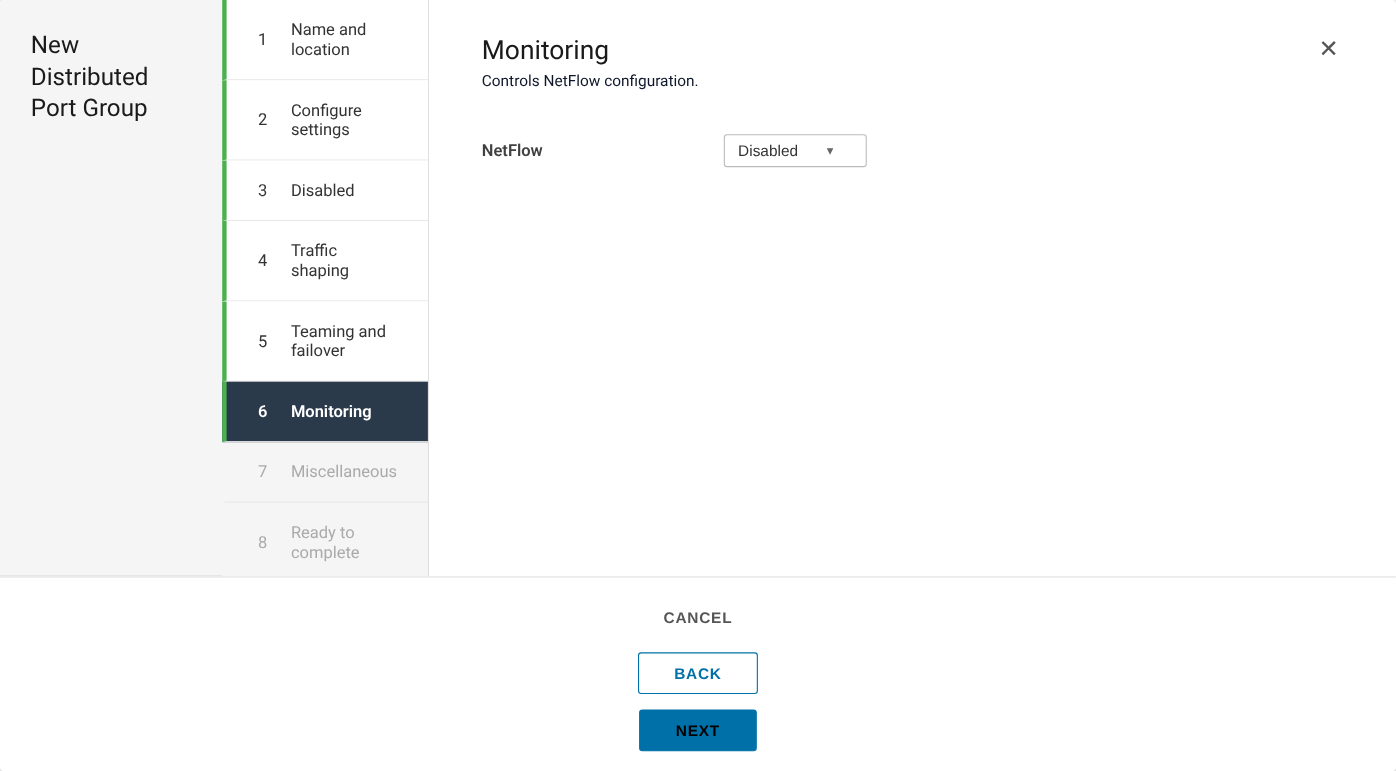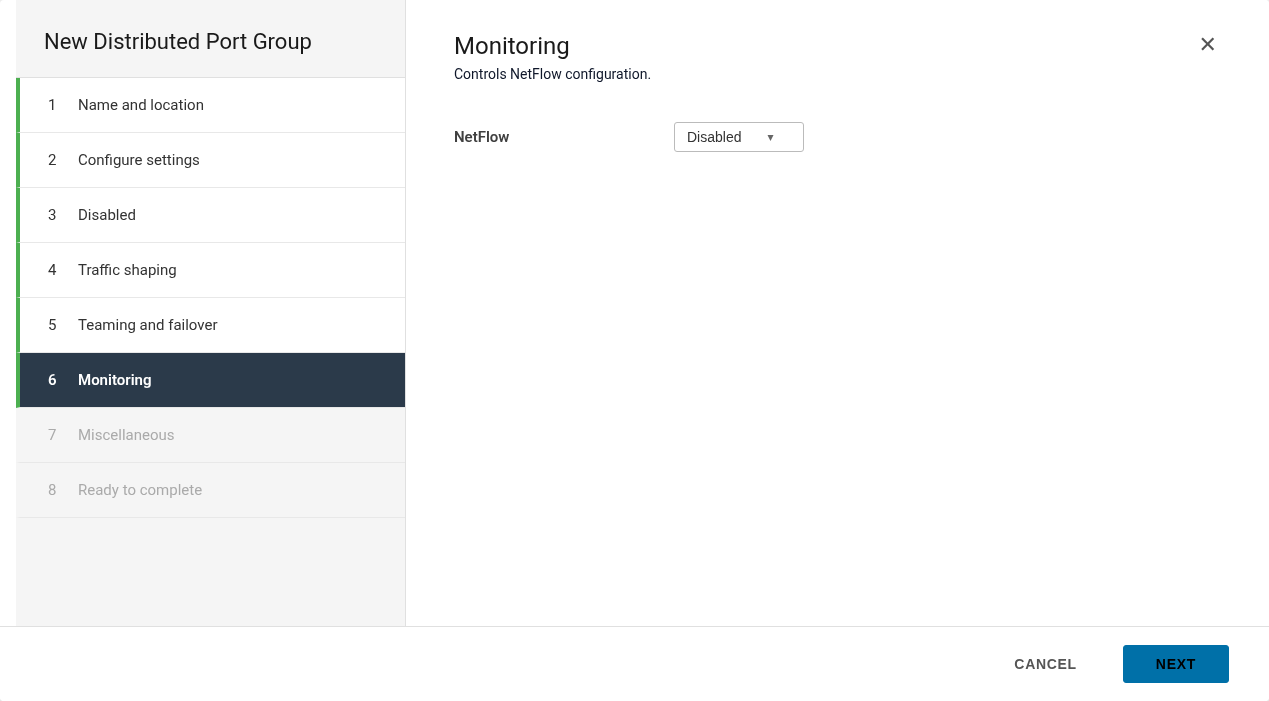--- a/index.html
+++ b/index.html
@@ -26,23 +26,22 @@
       display: flex;
       flex: 1;
       overflow: hidden;
     }
     
     .sidebar {
       width: 390px;
       background: #f5f5f5;
       border-right: 1px solid #e0e0e0;
       display: flex;
-      flex-direction: column;
+      flex-direction: row;
       padding: 0;
-      margin-left: 16px;
     }
     .sidebar-title {
       padding: 28px 28px 20px 28px;
       font-size: 22px;
       font-weight: 400;
       color: #1a1a1a;
       line-height: 1.3;
       border-bottom: 1px solid #e0e0e0;
     }
     .sidebar-nav {
@@ -172,20 +171,21 @@
     }
     
     .dialog-footer {
       display: flex;
       align-items: center;
       justify-content: flex-end;
       padding: 18px 40px;
       border-top: 1px solid #e0e0e0;
       gap: 14px;
       background: #fff;
+      flex-direction: column;
     }
     .btn {
       padding: 10px 32px;
       font-size: 14px;
       font-weight: 600;
       border-radius: 3px;
       cursor: pointer;
       border: none;
       letter-spacing: 0.05em;
       text-transform: uppercase;
@@ -269,15 +269,16 @@
               <span class="chevron-down">▾</span>
             </button>
           </div>
         </div>
       </div>
     </main>
   </div>
 
   <div class="dialog-footer">
     <button class="btn btn-cancel">CANCEL</button>
+    <button class="btn btn-back">BACK</button>
     <button class="btn btn-next">NEXT</button>
   </div>
 </div>
 
 </body></html>

